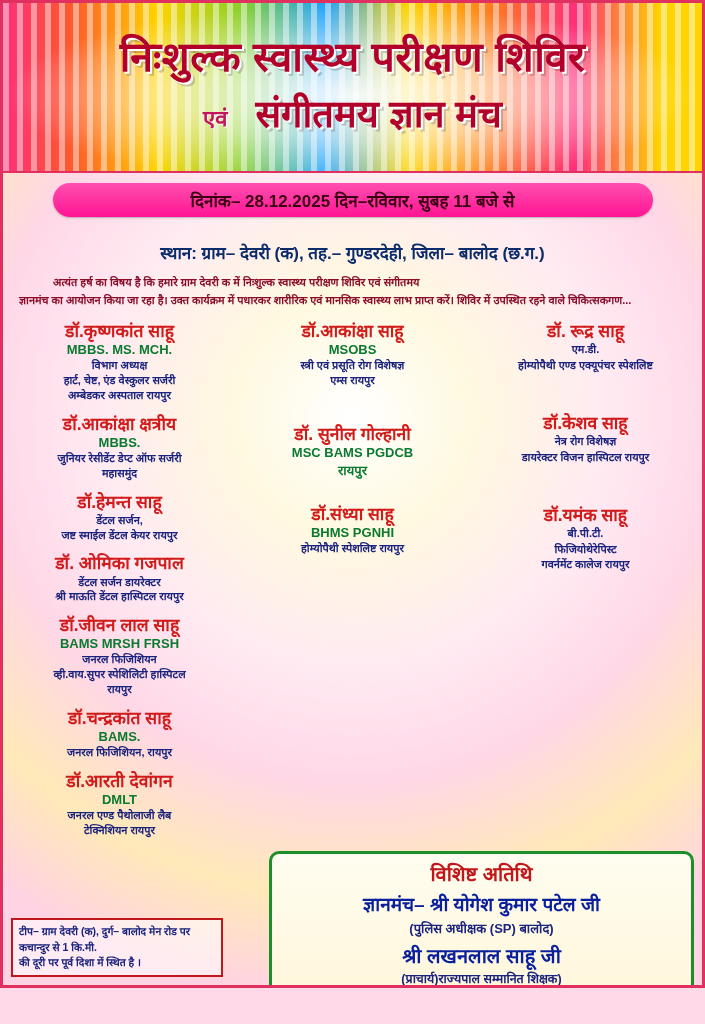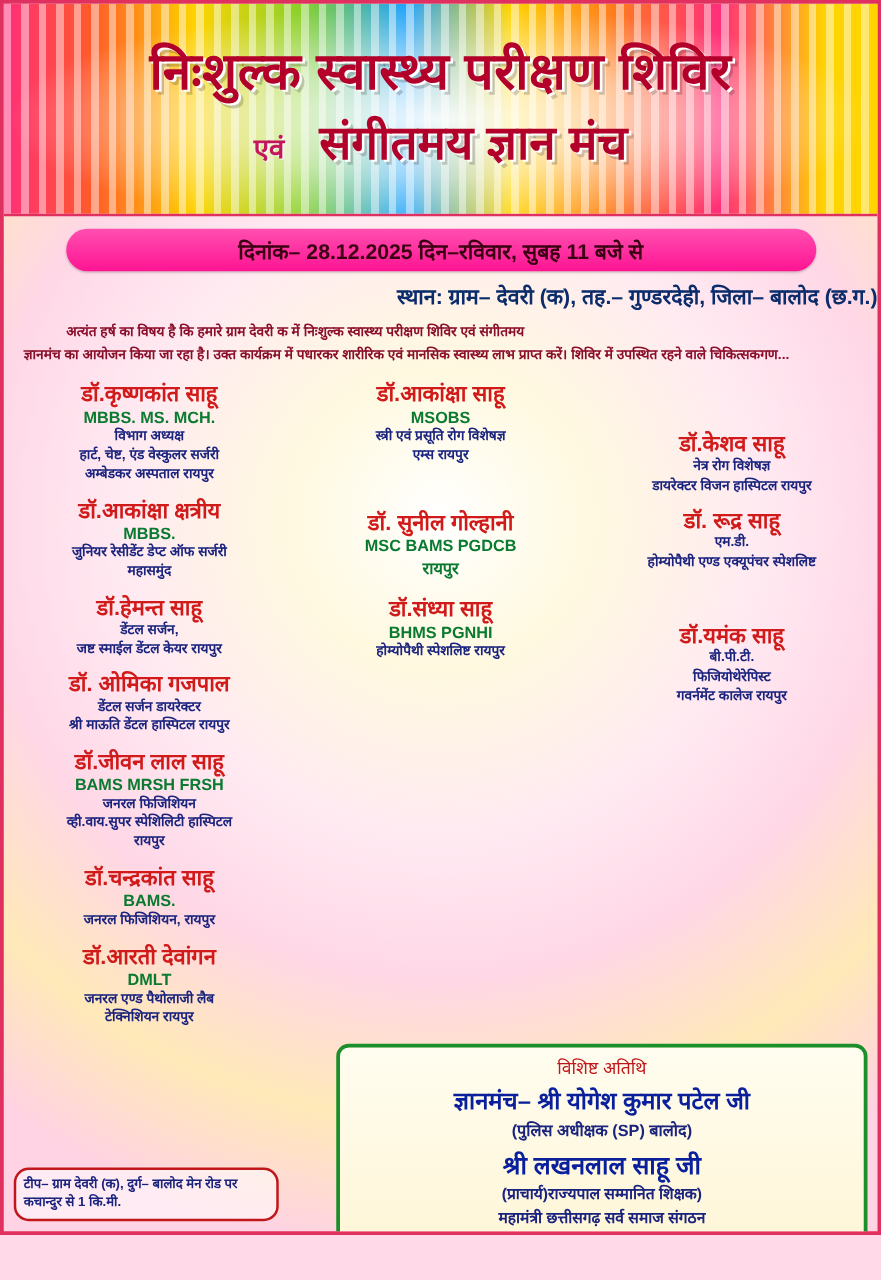--- a/index.html
+++ b/index.html
@@ -50,22 +50,22 @@
   
   .datepill{
     margin:10px auto 0;width:600px;height:34px;
     background:linear-gradient(180deg,#ff4fb0,#ff1493);
     border-radius:18px;
     display:flex;align-items:center;justify-content:center;
     color:#3b0012;font-weight:bold;font-size:17px;
     box-shadow:0 1px 2px rgba(0,0,0,.25);
   }
   .venue{
-    text-align:right;font-size:17px;font-weight:bold;color:#0b2c6b;
-    margin-top:8px;
+    text-align:center;font-size:17px;font-weight:bold;color:#0b2c6b;
+    margin-top:24px;
   }
   .intro{
     margin:10px 16px 12px;font-size:11px;line-height:1.6;color:#8a0d2a;font-weight:bold;
     text-align:justify;
   }
   .intro .l1{display:block;text-indent:34px;}
   
   .grid{display:flex;margin-top:6px;padding:0 24px;gap:48px;}
   .col{flex:1;padding:0 4px;}
   .doc{text-align:center;margin-bottom:9px;}
@@ -75,29 +75,29 @@
   .left-col .doc{margin-bottom:11px;}
   
   .lower{display:flex;padding:0 8px;margin-top:2px;}
   .lower-left{width:250px;}
   .lower-right{flex:1;padding-left:8px;}
   .guestbox{
     border:3px solid #1a8f2a;border-radius:10px;
     background:linear-gradient(180deg,#fffdf0,#fff6d8);
     padding:6px 8px 8px;text-align:center;
   }
-  .gtitle{font-size:14px;font-weight:normal;color:#c0171a;}
+  .gtitle{font-size:20px;font-weight:bold;color:#c0171a;}
   .gname{font-size:19px;font-weight:bold;color:#0a1f9c;margin-top:4px;}
   .gsub{font-size:13px;font-weight:bold;color:#1a237e;margin-top:2px;}
   .gname2{font-size:20px;font-weight:bold;color:#0a1f9c;margin-top:5px;}
   .gsub2{font-size:12.5px;font-weight:bold;color:#1a237e;margin-top:2px;line-height:1.4;}
   
   .tipbox{
     position:absolute;left:8px;bottom:8px;width:196px;
-    border:2px solid #c0171a;border-radius:12px;background:rgba(255,255,255,.55);
+    border:2px solid #c0171a;border-radius:0;background:rgba(255,255,255,.55);
     padding:4px 6px;font-size:10.5px;font-weight:bold;color:#1a237e;line-height:1.5;
   }
 </style>
 </head>
 <body>
 
 <div class="poster">
 
   <div class="topband">
     <div class="title-wrap">
@@ -168,37 +168,37 @@
         <div class="dname">डॉ.आकांक्षा साहू</div>
         <div class="ddeg">MSOBS</div>
         <div class="dsub" style="white-space:pre-line">स्त्री एवं प्रसूति रोग विशेषज्ञ
 एम्स रायपुर</div>
       </div>
       <div class="doc" style="margin-top:36px">
         <div class="dname">डॉ. सुनील गोल्हानी</div>
         <div class="ddeg">MSC BAMS PGDCB</div>
         <div class="ddeg">रायपुर</div>
       </div>
-      <div class="doc" style="margin-top:14px">
+      <div class="doc" style="margin-top:25px">
         <div class="dname">डॉ.संध्या साहू</div>
         <div class="ddeg">BHMS PGNHI</div>
         <div class="dsub">होम्योपैथी स्पेशलिष्ट रायपुर</div>
       </div>
     </div>
 
     <div class="col">
+      <div class="doc">
+        <div class="dname">डॉ. रूद्र साहू</div>
+        <div class="dsub">एम.डी.</div>
+        <div class="dsub">होम्योपैथी एण्ड एक्यूपंचर स्पेशलिष्ट</div>
+      </div>
       <div class="doc" style="margin-top:40px">
         <div class="dname">डॉ.केशव साहू</div>
         <div class="dsub">नेत्र रोग विशेषज्ञ</div>
         <div class="dsub">डायरेक्टर विजन हास्पिटल रायपुर</div>
-      </div>
-      <div class="doc">
-        <div class="dname">डॉ. रूद्र साहू</div>
-        <div class="dsub">एम.डी.</div>
-        <div class="dsub">होम्योपैथी एण्ड एक्यूपंचर स्पेशलिष्ट</div>
       </div>
       <div class="doc" style="margin-top:40px">
         <div class="dname">डॉ.यमंक साहू</div>
         <div class="dsub">बी.पी.टी.</div>
         <div class="dsub" style="white-space:pre-line">फिजियोथेरेपिस्ट
 गवर्नमेंट कालेज रायपुर</div>
       </div>
     </div>
   </div>
 
@@ -213,15 +213,16 @@
         <div class="gsub2">(प्राचार्य)राज्यपाल सम्मानित शिक्षक)</div>
         <div class="gsub2">महामंत्री छत्तीसगढ़ सर्व समाज संगठन</div>
 
       </div>
 
     </div>
   </div>
 
   <div class="tipbox">
     <div>टीप– ग्राम देवरी (क), दुर्ग– बालोद मेन रोड पर कचान्दुर से 1 कि.मी.</div>
+    <div>की दूरी पर पूर्व दिशा में स्थित है ।</div>
   </div>
 
 </div>
 
 </body></html>

